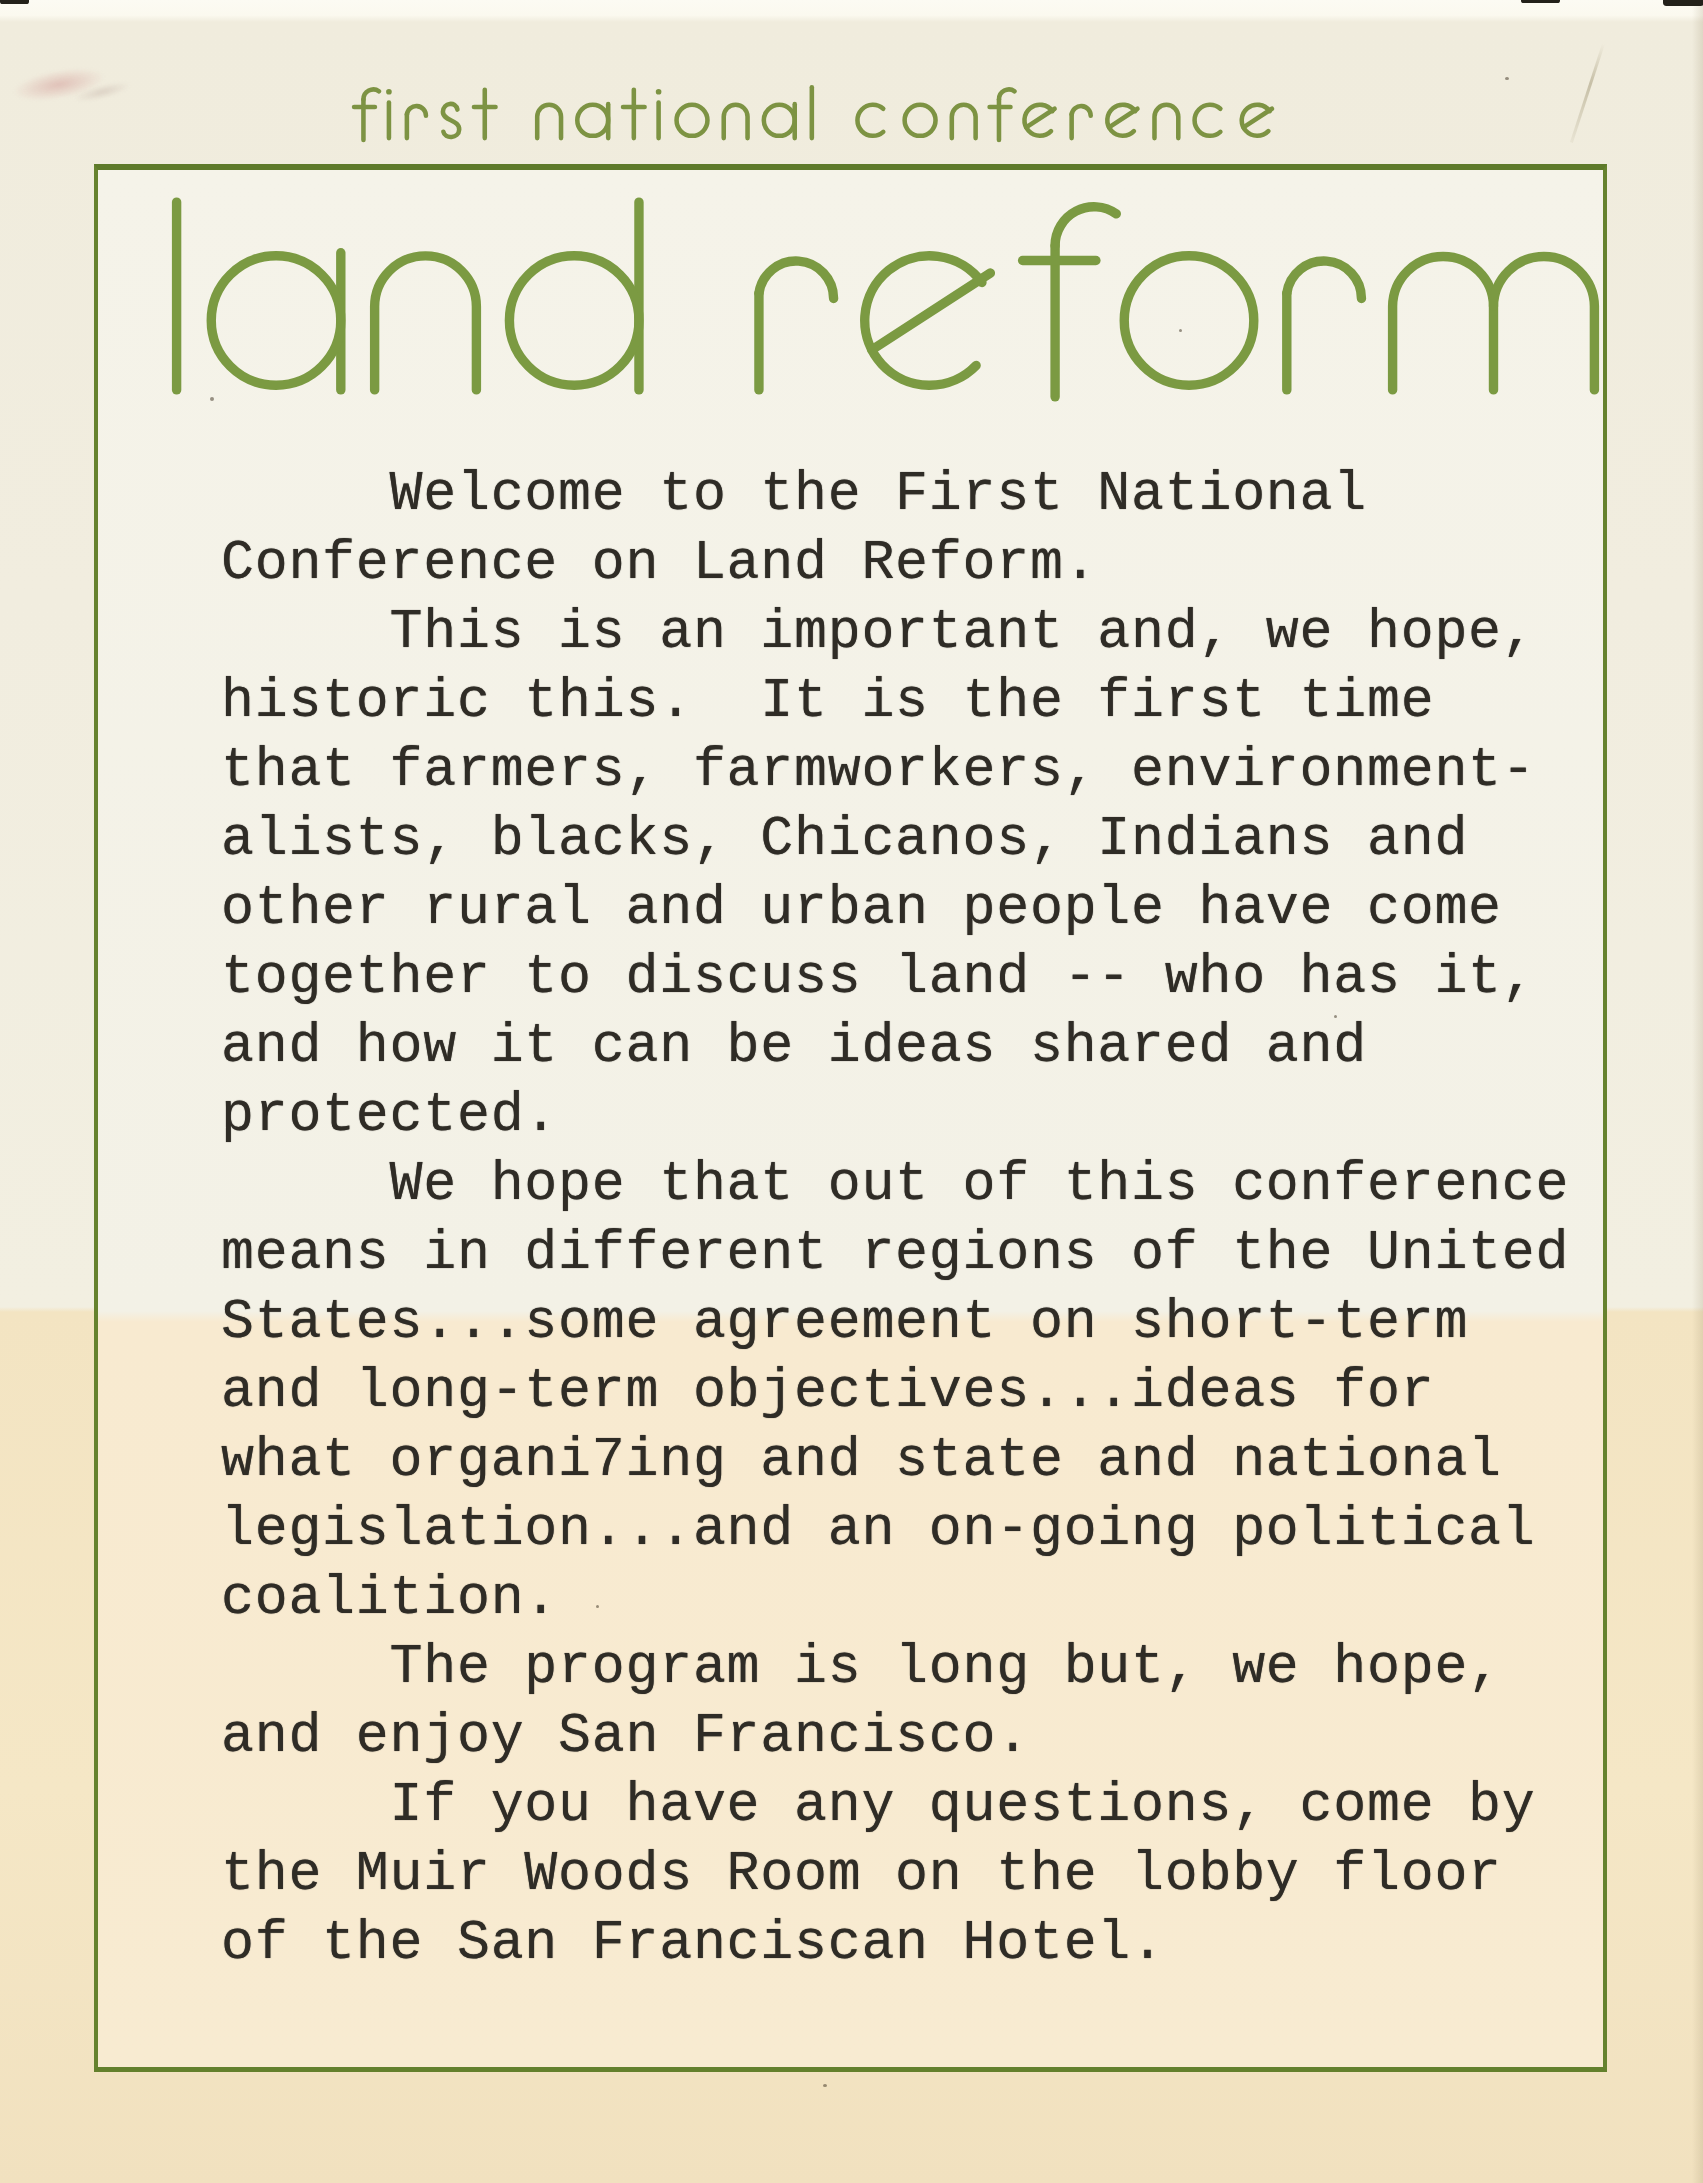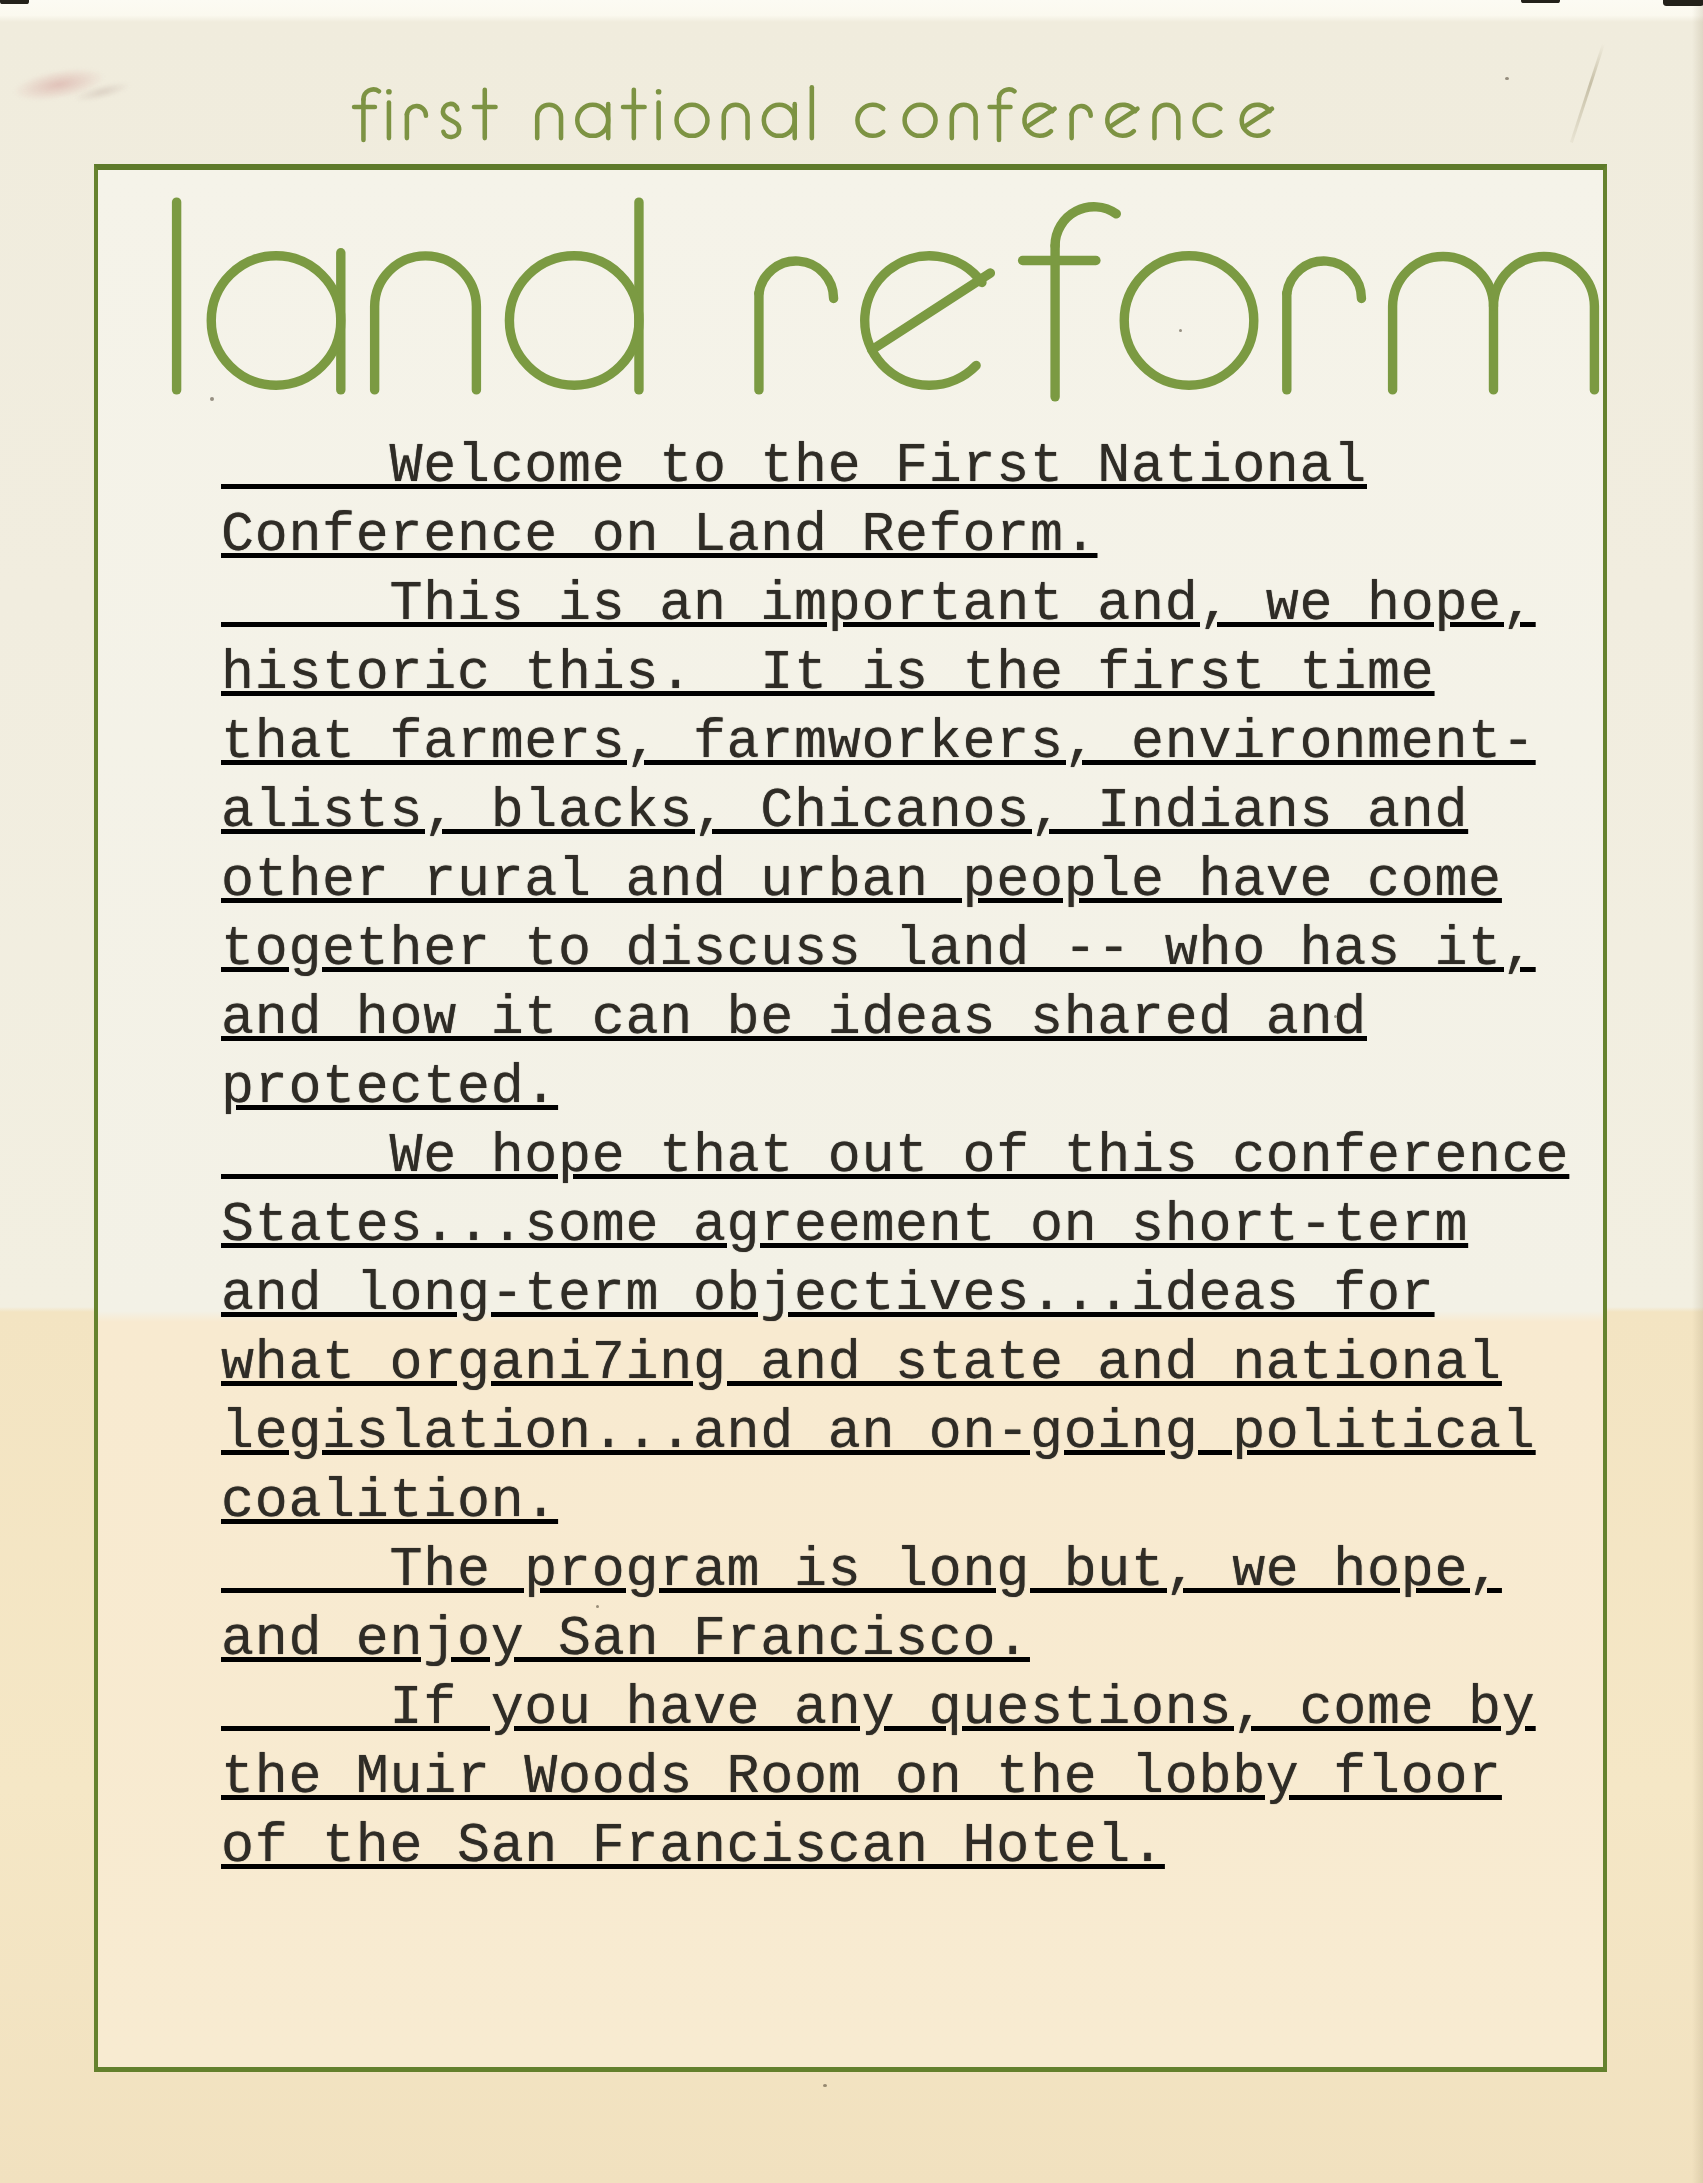--- a/index.html
+++ b/index.html
@@ -38,21 +38,21 @@
   }
   .edge-right{
     position:absolute;right:0;top:0;width:12px;height:2183px;
     background:linear-gradient(90deg,rgba(0,0,0,0),rgba(140,124,88,.20));
   }
   .corner-dark{position:absolute;background:#23211a;}
   .cd1{left:1663px;top:0;width:41px;height:6px;border-radius:0 0 3.4px 3.4px;}
   .cd2{left:1521px;top:0;width:39px;height:3.4px;border-radius:0 0 2.6px 2.6px;}
   .cd3{left:0;top:0;width:29px;height:4.3px;border-radius:0 0 2.6px 2.6px;}
   .speck{position:absolute;border-radius:50%;background:rgba(72,62,46,.55);}
-  #body-text{position:absolute;left:221px;top:432px;text-decoration:underline;}
+  #body-text{position:absolute;left:221px;top:460px;}
   #body-text div{
     height:69px;line-height:69px;white-space:pre;
     font-family:"Liberation Mono","DejaVu Sans Mono",monospace;
     font-size:55px;letter-spacing:0.7px;color:#2f2c26;
     text-shadow:0 0 1px rgba(47,44,38,.85);
   }
   .geo-svg{position:absolute;}
   .geo-svg path{fill:none;stroke-linecap:round;stroke-linejoin:round;}
 </style>
 </head>
@@ -138,20 +138,21 @@
       <div>Conference on Land Reform.</div>
       <div>     This is an important and, we hope,</div>
       <div>historic this.  It is the first time</div>
       <div>that farmers, farmworkers, environment-</div>
       <div>alists, blacks, Chicanos, Indians and</div>
       <div>other rural and urban people have come</div>
       <div>together to discuss land -- who has it,</div>
       <div>and how it can be ideas shared and</div>
       <div>protected.</div>
       <div>     We hope that out of this conference</div>
+      <div>means in different regions of the United</div>
       <div>States...some agreement on short-term</div>
       <div>and long-term objectives...ideas for</div>
       <div>what organi7ing and state and national</div>
       <div>legislation...and an on-going political</div>
       <div>coalition.</div>
       <div>     The program is long but, we hope,</div>
       <div>and enjoy San Francisco.</div>
       <div>     If you have any questions, come by</div>
       <div>the Muir Woods Room on the lobby floor</div>
       <div>of the San Franciscan Hotel.</div>

